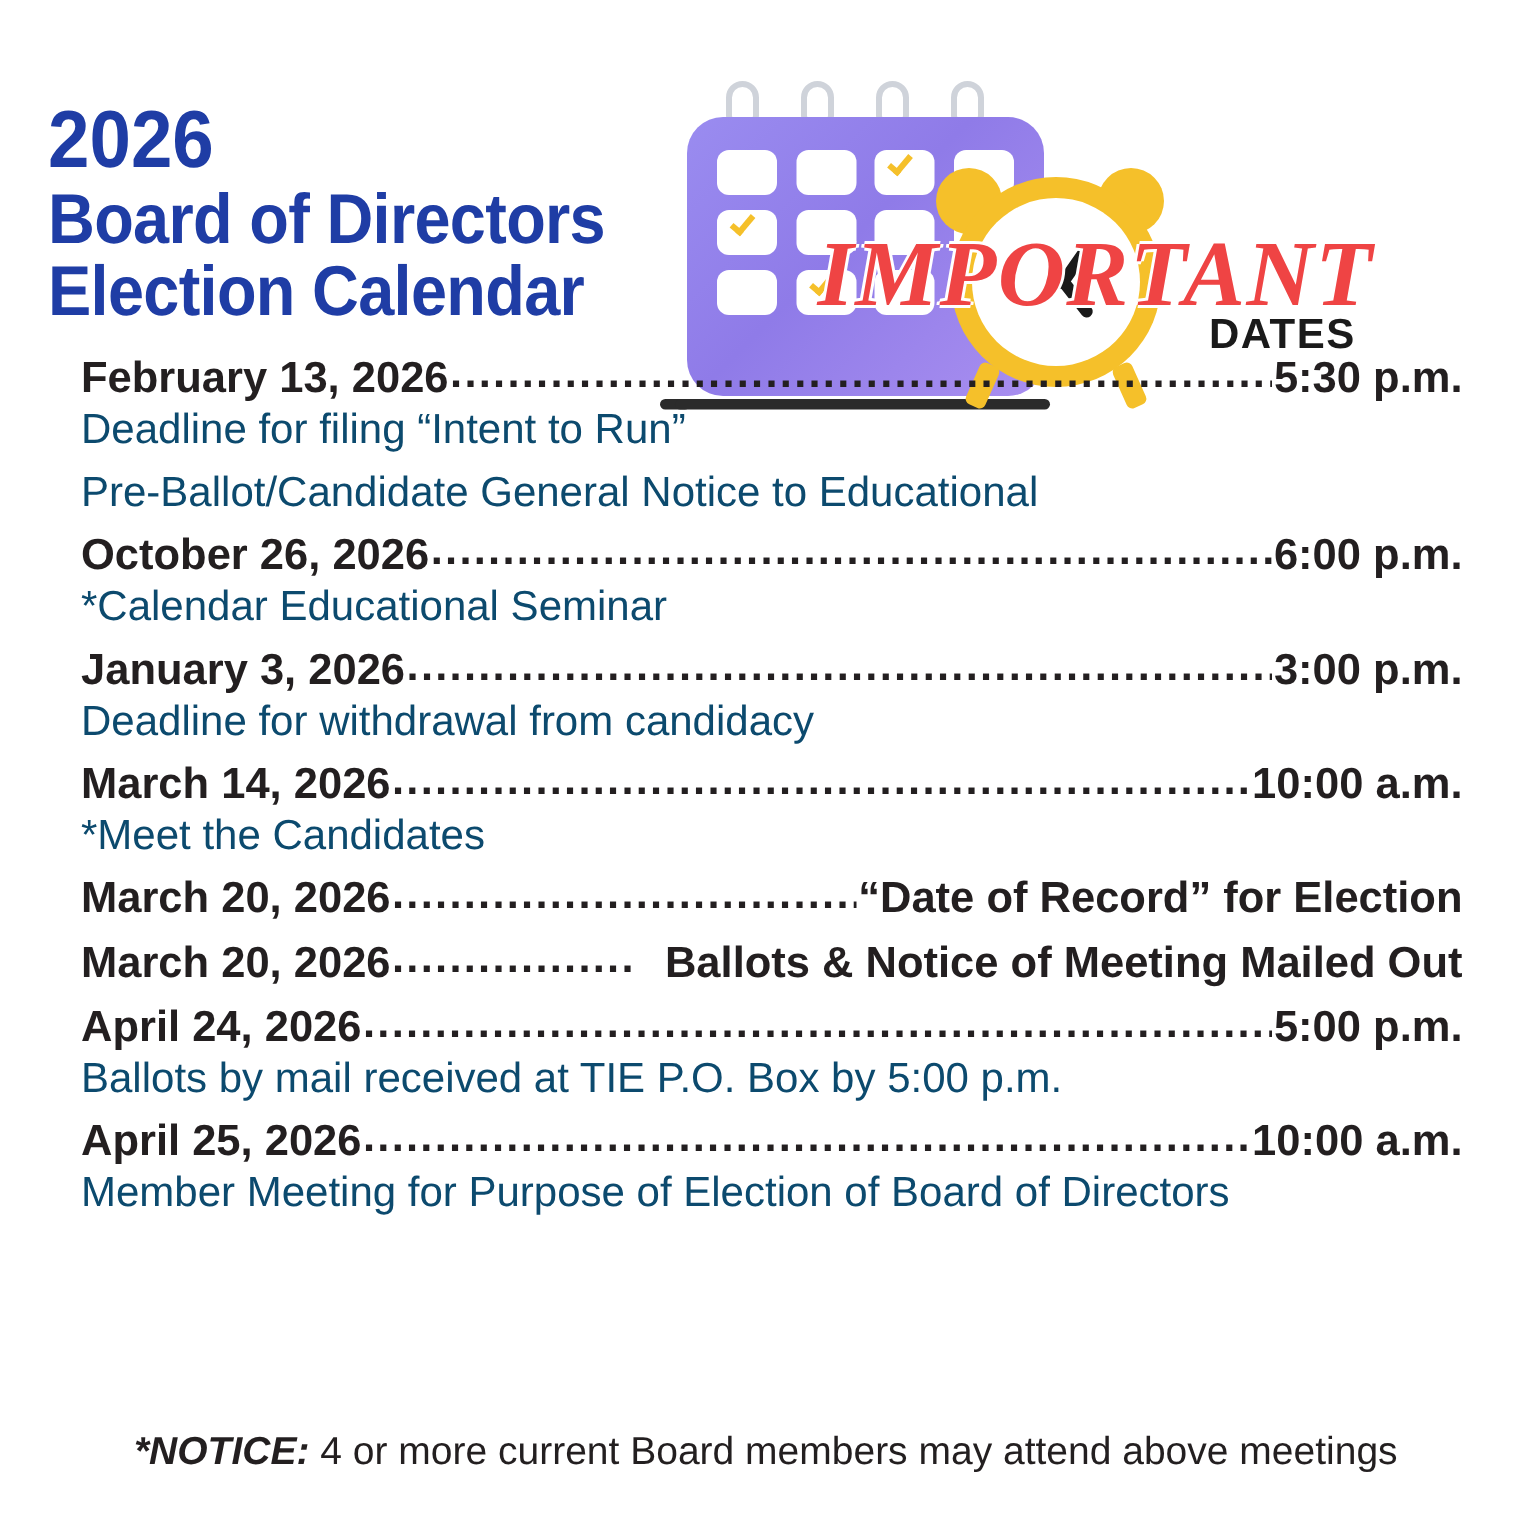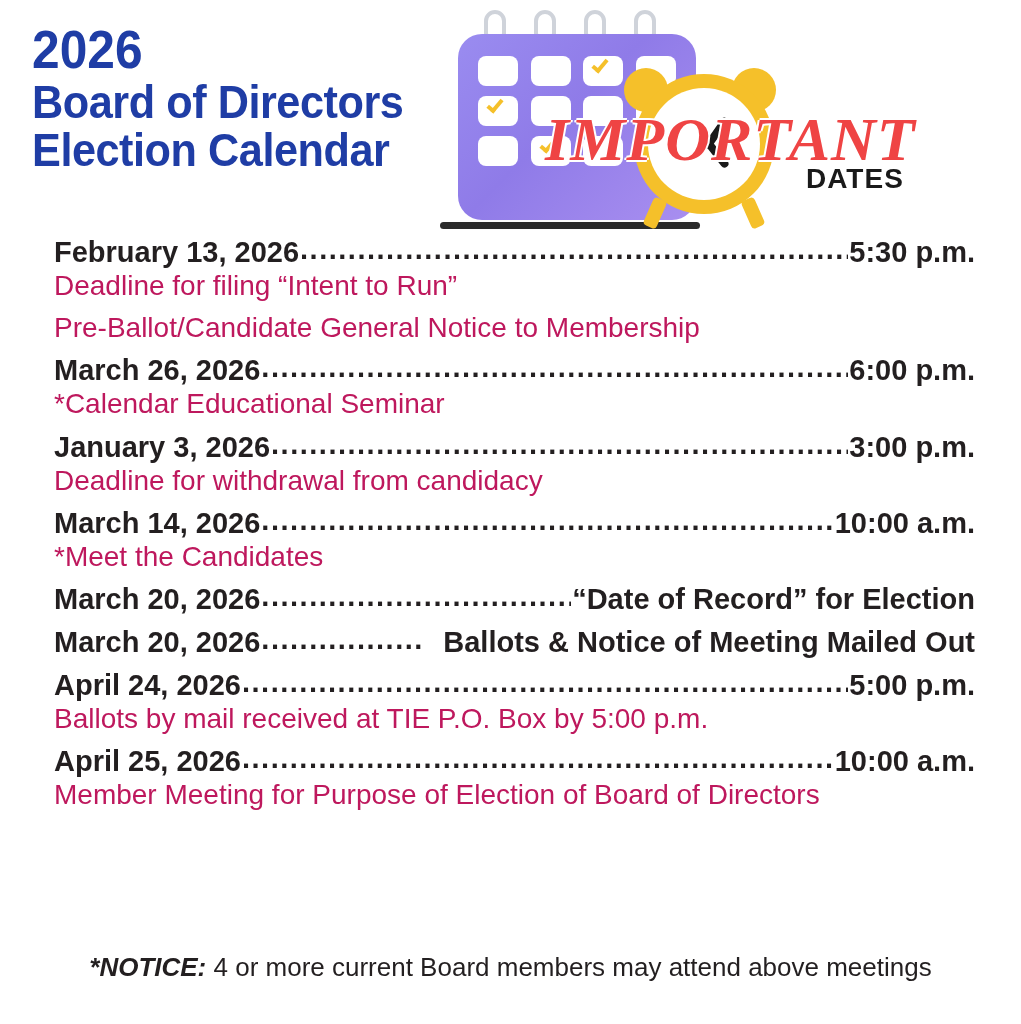--- a/index.html
+++ b/index.html
@@ -16,20 +16,21 @@
     width: 1021px;
     height: 1024px;
     overflow: hidden;
     background: #ffffff;
   }
 
   
   .header {
     position: relative;
     height: 232px;
+    margin-top: 44px;
   }
   .title-block {
     position: absolute;
     left: 32px;
     top: 22px;
     color: #1f3da5;
     font-family: "Liberation Sans", sans-serif;
     font-weight: bold;
     letter-spacing: -0.5px;
     line-height: 1.03;
@@ -249,21 +250,21 @@
     font-weight: bold;
     letter-spacing: 1.5px;
     color: #231f20;
     margin: 0 1px;
     position: relative;
     top: -3px;
   }
   .entry-right { flex: 0 0 auto; }
   .entry-desc {
     font-size: 28px;
-    color: #be185d;
+    color: #0c4a6e;
     margin-top: 1px;
     line-height: 1.15;
     font-weight: normal;
   }
   .notice {
     position: absolute;
     left: 0;
     top: 952px;
     width: 1021px;
     text-align: center;
@@ -342,26 +343,26 @@
     <div class="entry">
       <div class="entry-top">
         <span class="entry-date">February 13, 2026</span>
         <span class="dots">...............................................................</span>
         <span class="entry-right">5:30 p.m.</span>
       </div>
       <div class="entry-desc">Deadline for filing “Intent to Run”</div>
     </div>
 
     <div class="entry">
-      <div class="entry-desc">Pre-Ballot/Candidate General Notice to Membership</div>
-    </div>
-
-    <div class="entry">
-      <div class="entry-top">
-        <span class="entry-date">March 26, 2026</span>
+      <div class="entry-desc">Pre-Ballot/Candidate General Notice to Educational</div>
+    </div>
+
+    <div class="entry">
+      <div class="entry-top">
+        <span class="entry-date">October 26, 2026</span>
         <span class="dots">...............................................................</span>
         <span class="entry-right">6:00 p.m.</span>
       </div>
       <div class="entry-desc">*Calendar Educational Seminar</div>
     </div>
 
     <div class="entry">
       <div class="entry-top">
         <span class="entry-date">January 3, 2026</span>
         <span class="dots">...................................................................</span>

